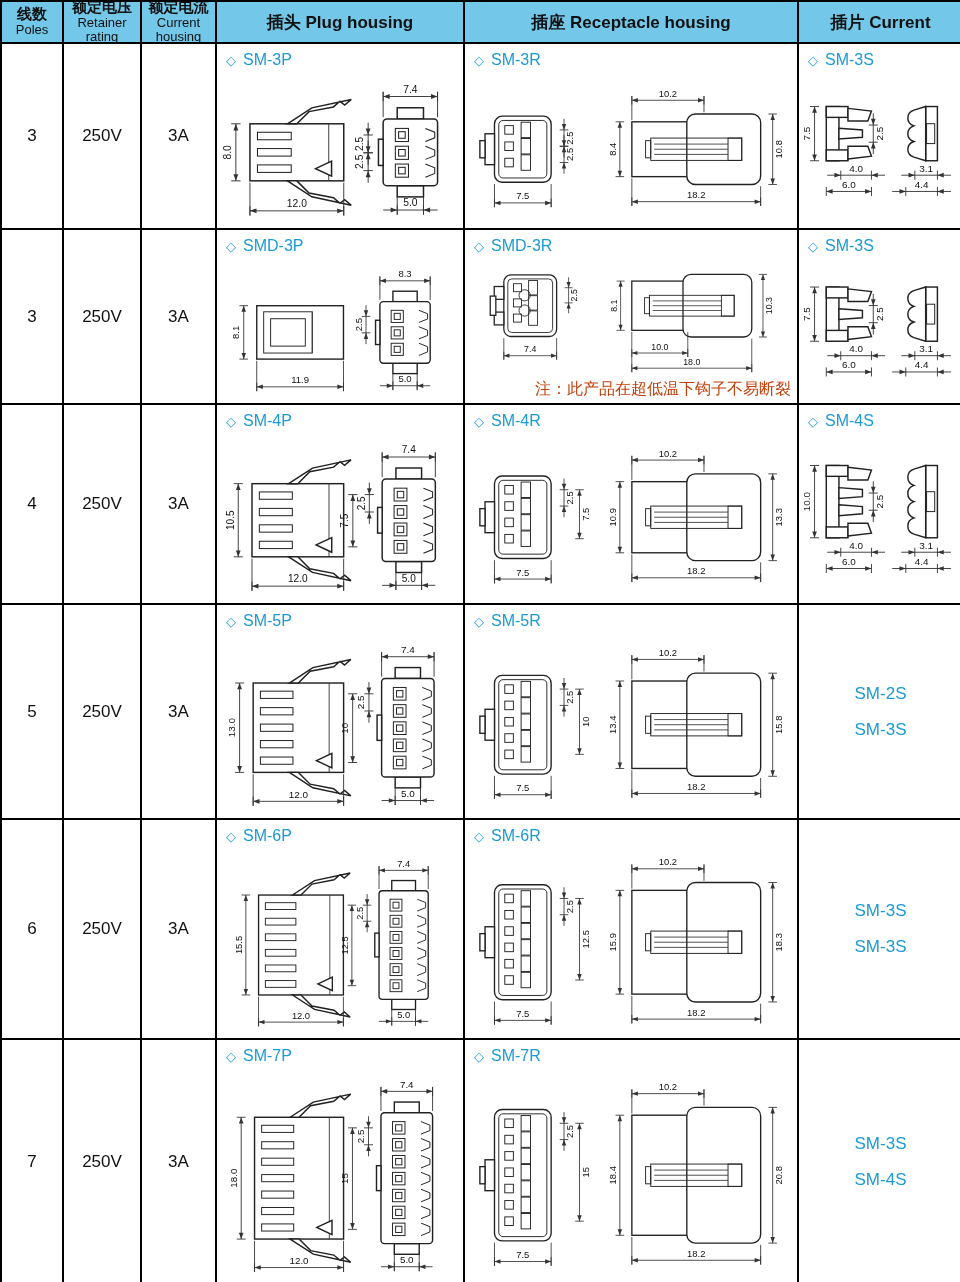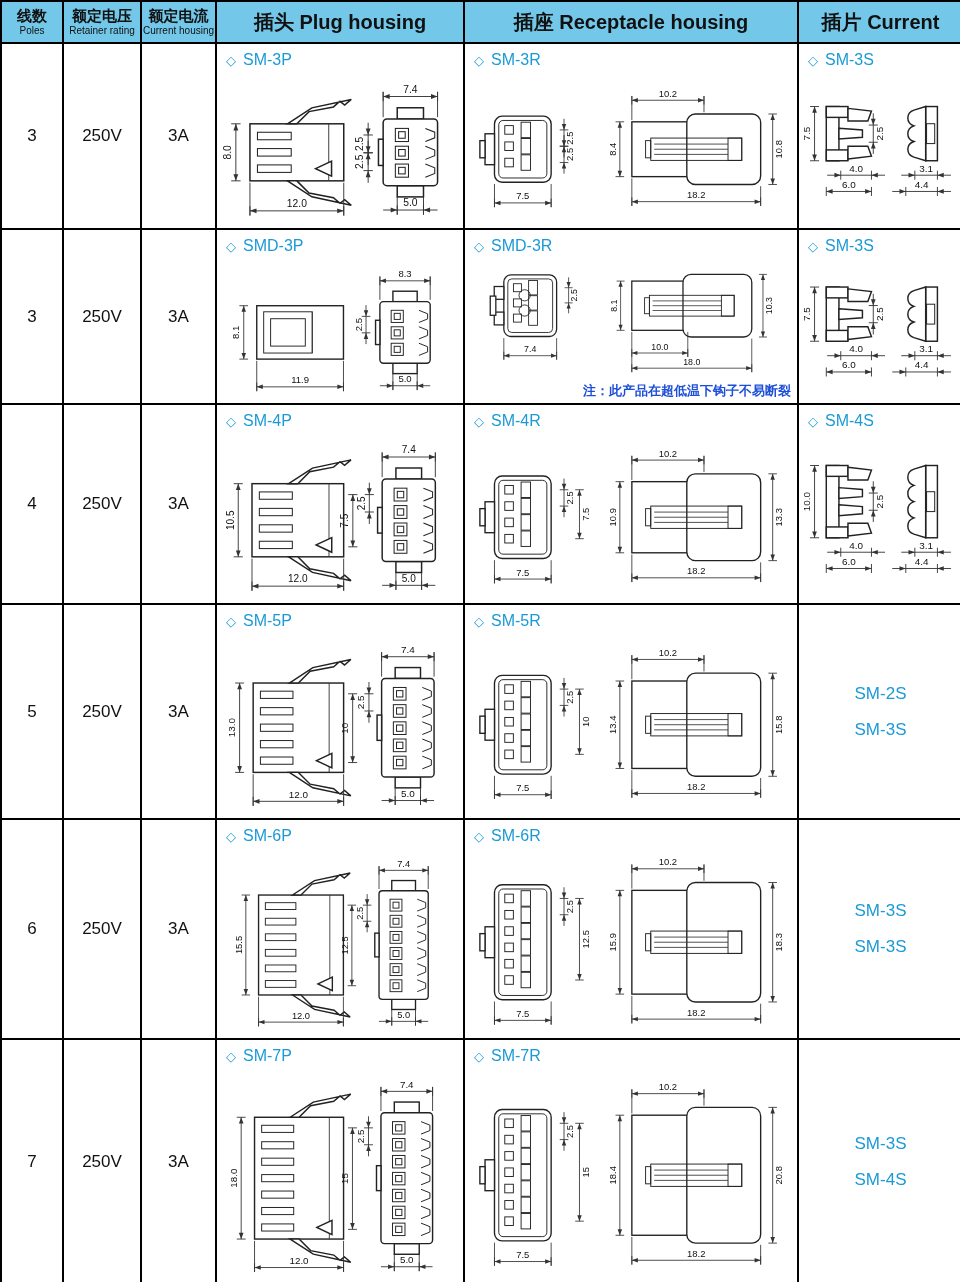--- a/index.html
+++ b/index.html
@@ -11,38 +11,38 @@
     border:2px solid #000;background:#fff;
     font-family:"Liberation Sans","DejaVu Sans",sans-serif;color:#111;
   }
   .cell{position:relative;box-sizing:border-box;background:#fff;overflow:hidden;
     border-right:2px solid #000;border-bottom:2px solid #000;}
   .cell:nth-child(6n){border-right:none;}
   .cell:nth-child(n+37){border-bottom:none;}
   .hd{background:#73c8e9;display:flex;flex-direction:column;align-items:center;
     justify-content:center;text-align:center;line-height:1.12;}
   .hd .zh{font-size:15px;font-weight:700;}
-  .hd .en{font-size:10px;}
+  .hd .en{font-size:13px;}
   .hd-wide{background:#73c8e9;display:flex;align-items:center;justify-content:center;}
-  .hd-wide .one{font-size:20px;font-weight:700;}
+  .hd-wide .one{font-size:17px;font-weight:700;}
   .val{display:flex;align-items:center;justify-content:center;font-size:17px;}
   .part{position:absolute;top:7px;left:9px;color:#1b9ad6;font-size:16px;
     display:flex;gap:7px;align-items:center;white-space:nowrap;z-index:2;}
   .part .dia{font-size:13px;}
   .drawing{position:absolute;left:2px;right:2px;top:30px;bottom:4px;}
   .drawing svg{width:100%;height:100%;display:block;}
   svg text{font-size:11px;fill:#111;font-family:"Liberation Sans","DejaVu Sans",sans-serif;}
   .b{fill:#fff;stroke:#222;stroke-width:1.6;}
   .b2{fill:none;stroke:#222;stroke-width:1.1;}
   .d{stroke:#333;stroke-width:1;}
   .ar{fill:#333;stroke:none;}
   .ret-text{display:flex;flex-direction:column;align-items:center;justify-content:center;
     height:100%;gap:16px;color:#1b9ad6;font-size:17px;}
-  .note{position:absolute;right:6px;bottom:3px;color:#1d4ed8;font-weight:700;
-    font-size:13px;white-space:nowrap;z-index:2;}
+  .note{position:absolute;right:6px;bottom:3px;color:#c2410c;font-weight:400;
+    font-size:16px;white-space:nowrap;z-index:2;}
 </style>
 </head>
 <body>
 
 <div class="table" id="tbl">
   <div class="cell hd">
     <span class="zh">线数</span>
     <span class="en">Poles</span>
   </div>
   <div class="cell hd">

